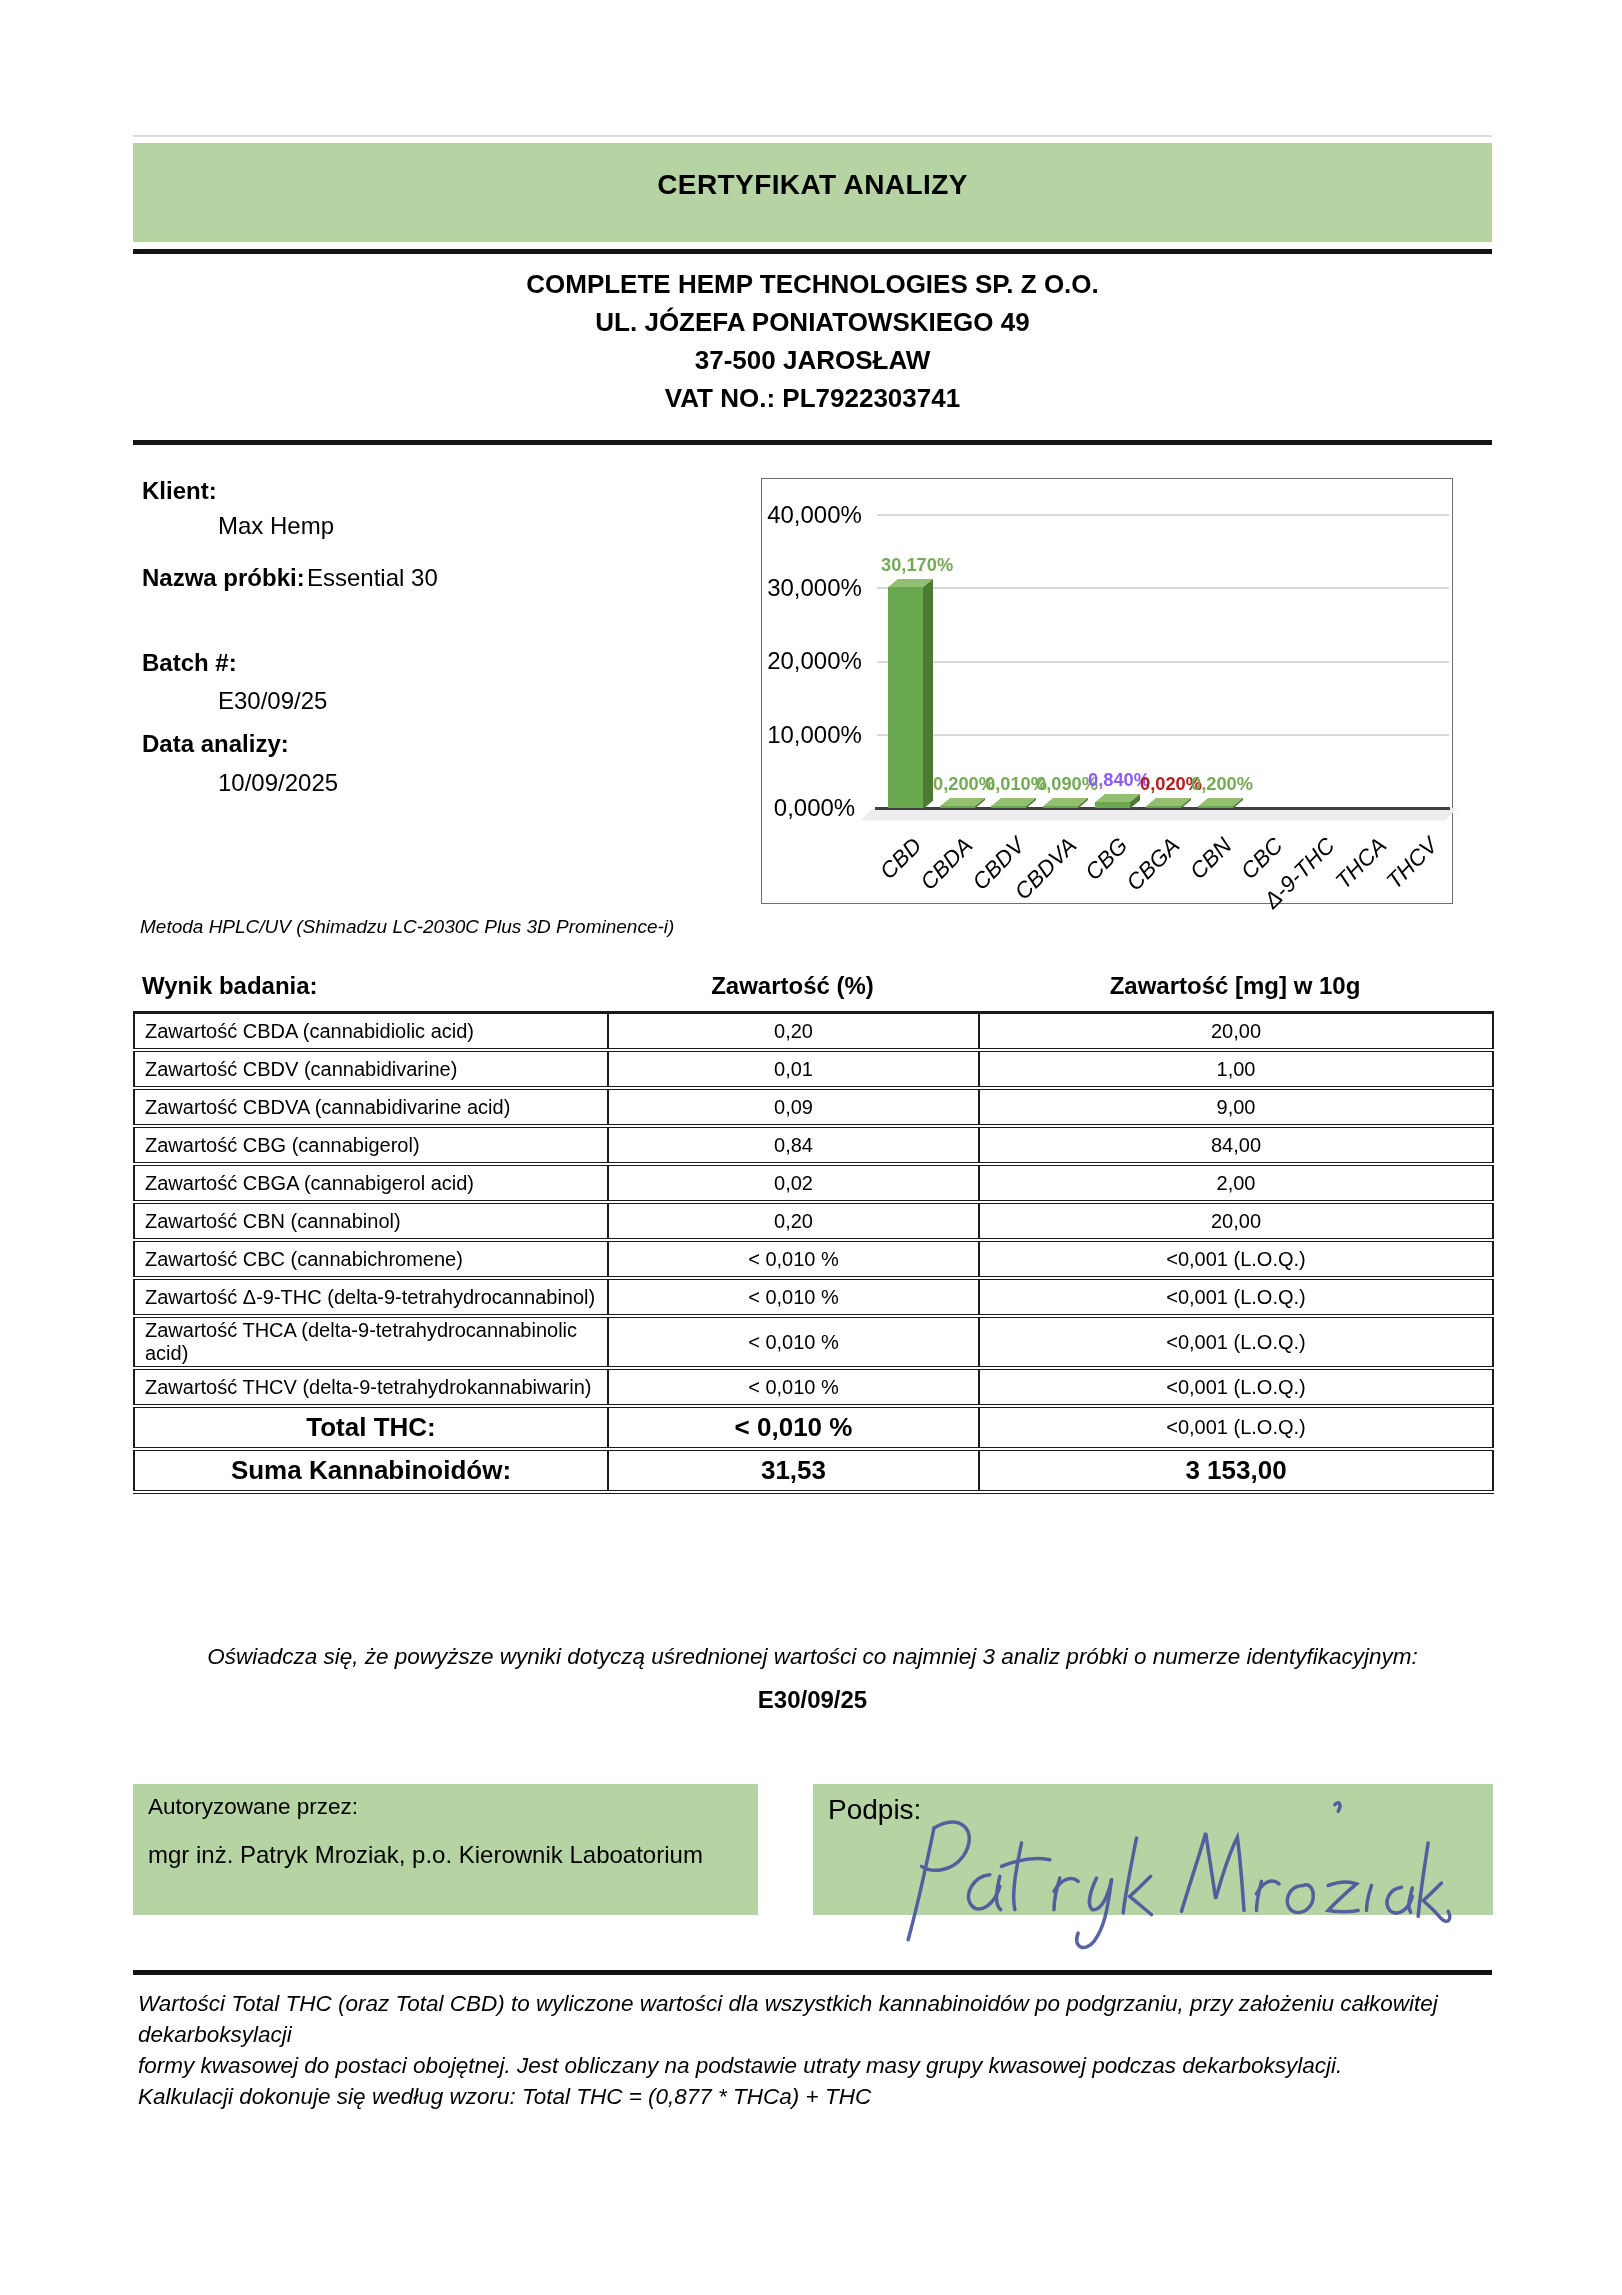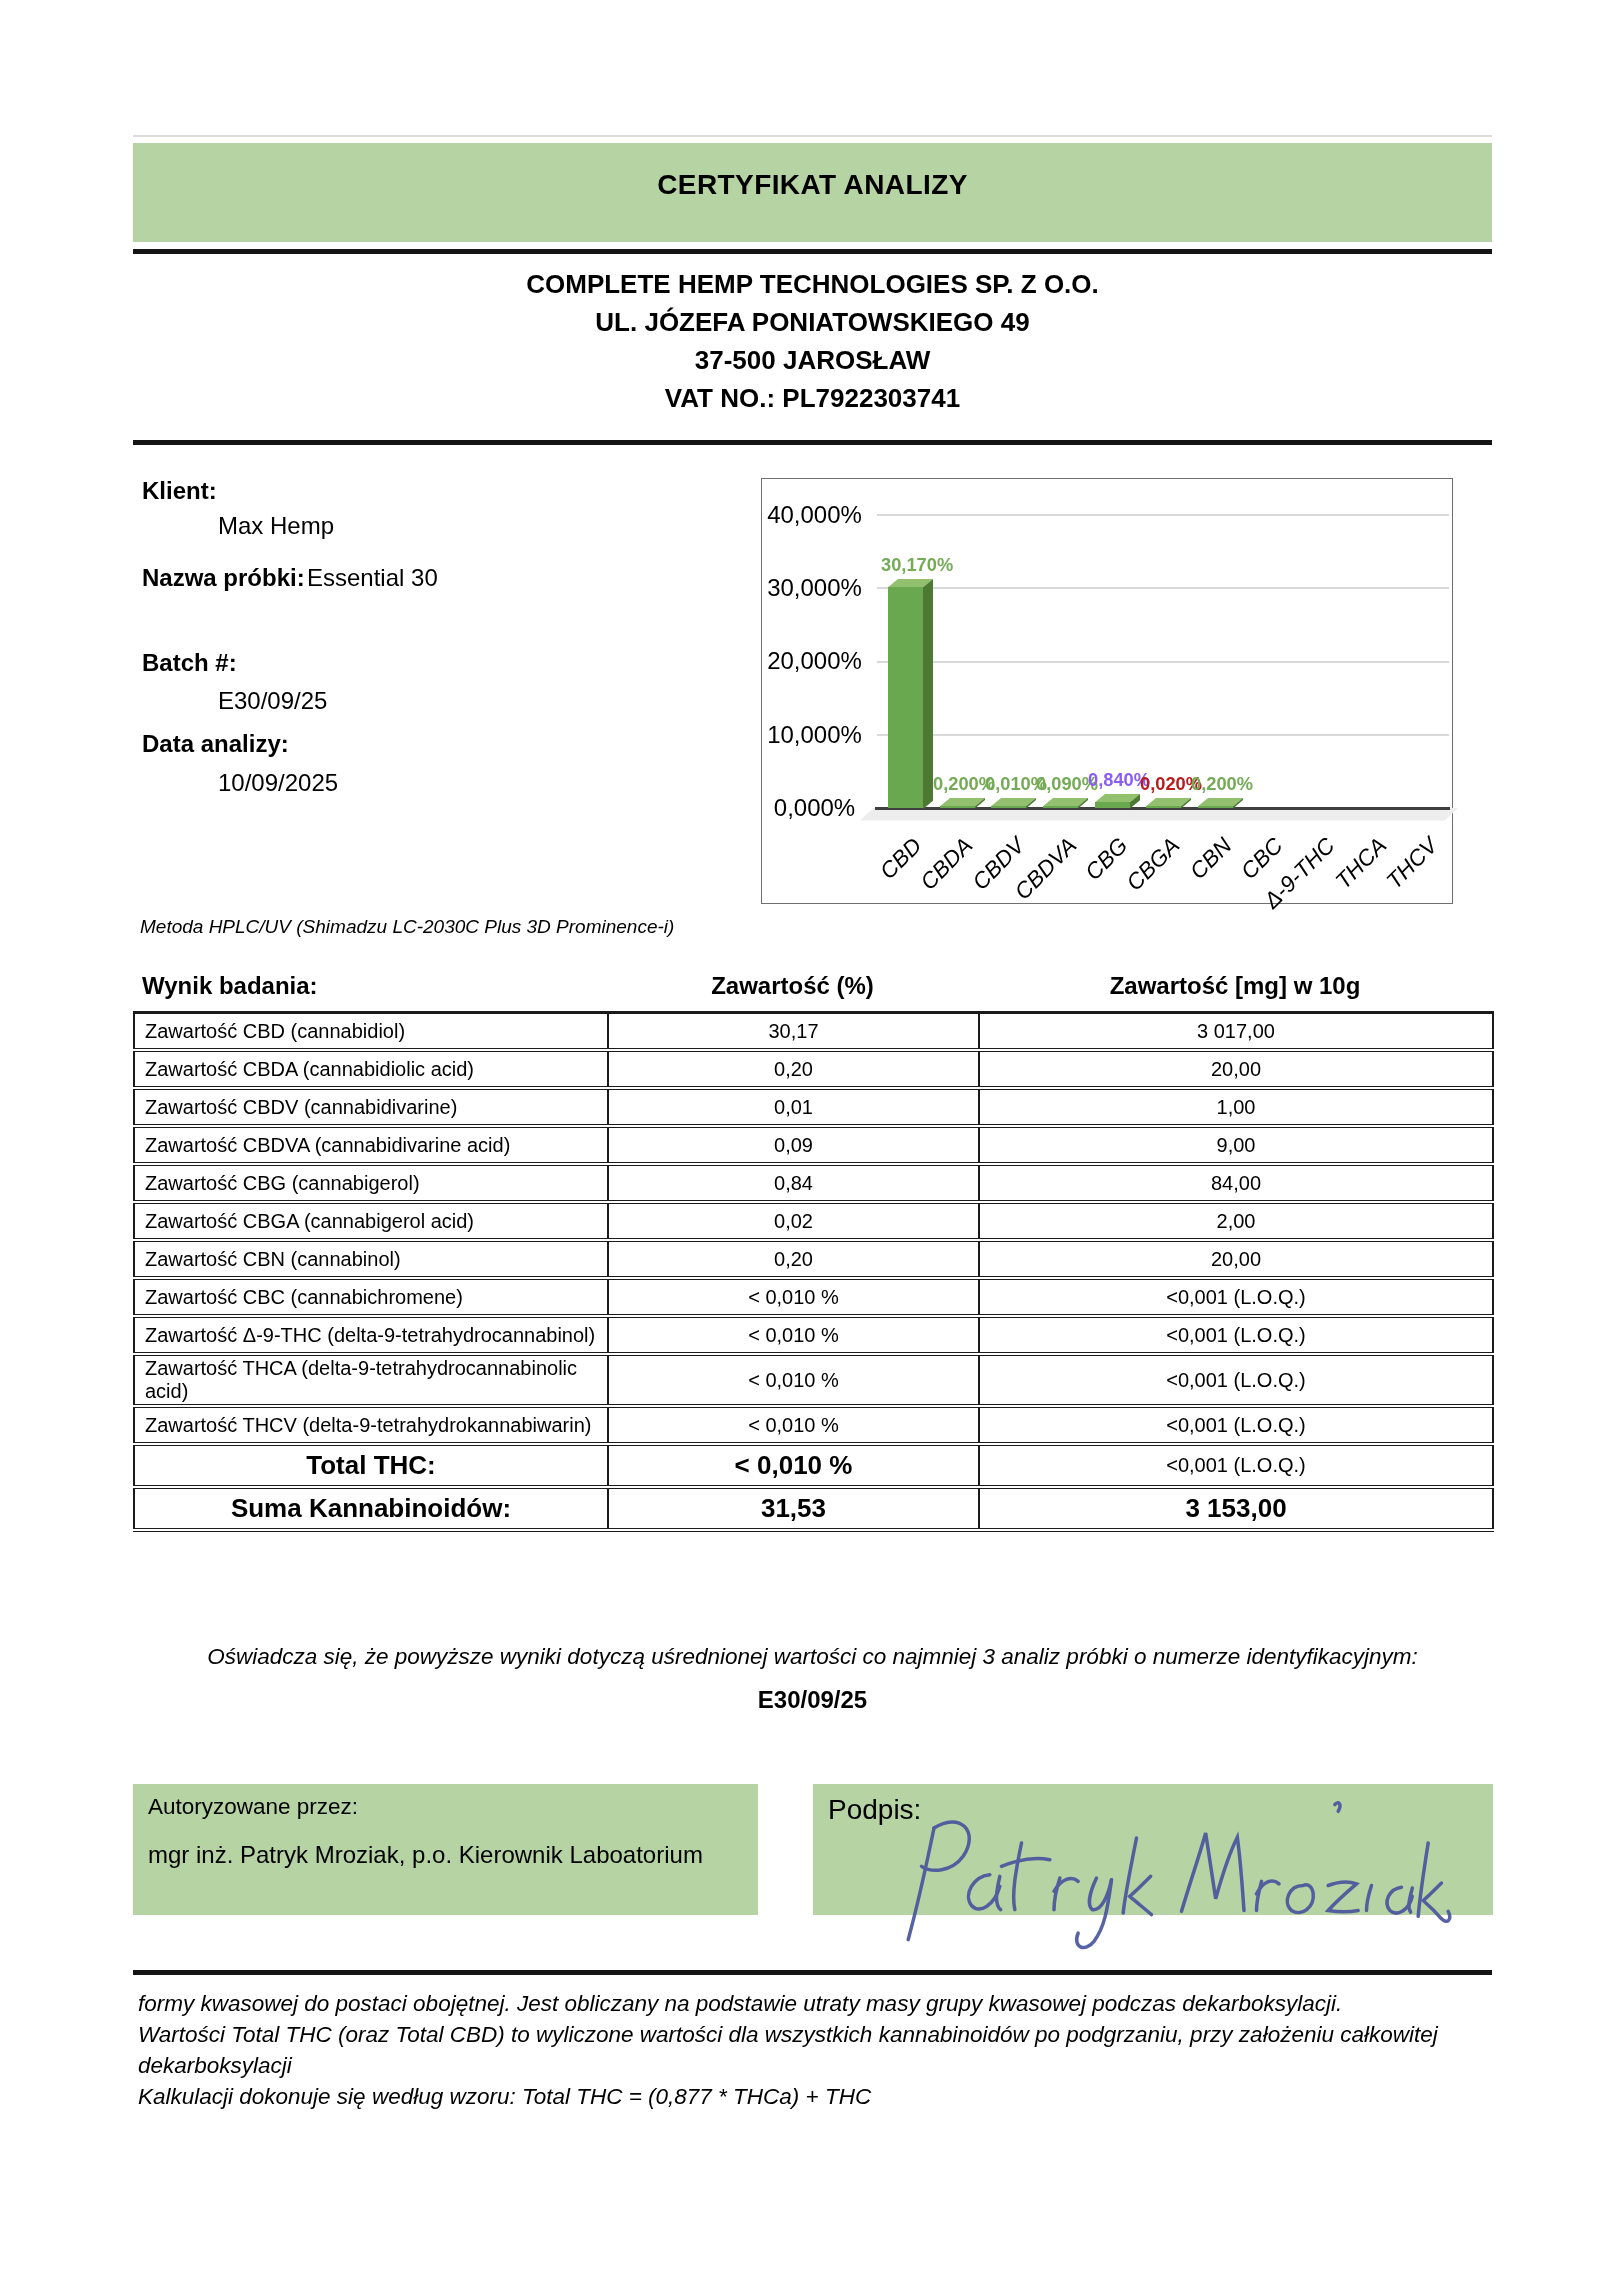--- a/index.html
+++ b/index.html
@@ -160,25 +160,20 @@
   <div class="thead-mg">Zawartość [mg] w 10g</div>
 
   <table class="results">
     <colgroup>
         <col class="c1">
         <col class="c2">
         <col class="c3">
       </colgroup>
     <tbody>
         <tr>
-          <td class="lbl">Zawartość CBD (cannabidiol)</td>
-          <td class="num">30,17</td>
-          <td class="num">3 017,00</td>
-        </tr>
-        <tr>
           <td class="lbl">Zawartość CBDA (cannabidiolic acid)</td>
           <td class="num">0,20</td>
           <td class="num">20,00</td>
         </tr>
         <tr>
           <td class="lbl">Zawartość CBDV (cannabidivarine)</td>
           <td class="num">0,01</td>
           <td class="num">1,00</td>
         </tr>
         <tr>
@@ -284,19 +279,19 @@
 
         <path d="M648,60 C642,98 638,126 636,148"></path>
         <path d="M664,108 C654,118 647,125 642,129 C650,136 658,144 664,151 C671,158 677,152 672,142"></path>
       </g>
     </svg>
   </div>
 
   <div class="rule rule3"></div>
 
   <div class="footer-text">
+    <div>Wartości Total THC (oraz Total CBD) to wyliczone wartości dla wszystkich kannabinoidów po podgrzaniu, przy założeniu całkowitej dekarboksylacji</div>
     <div>formy kwasowej do postaci obojętnej. Jest obliczany na podstawie utraty masy grupy kwasowej podczas dekarboksylacji.</div>
-    <div>Wartości Total THC (oraz Total CBD) to wyliczone wartości dla wszystkich kannabinoidów po podgrzaniu, przy założeniu całkowitej dekarboksylacji</div>
     <div>Kalkulacji dokonuje się według wzoru: Total THC = (0,877 * THCa) + THC</div>
   </div>
 
 </div>
 
 
 </body></html>

